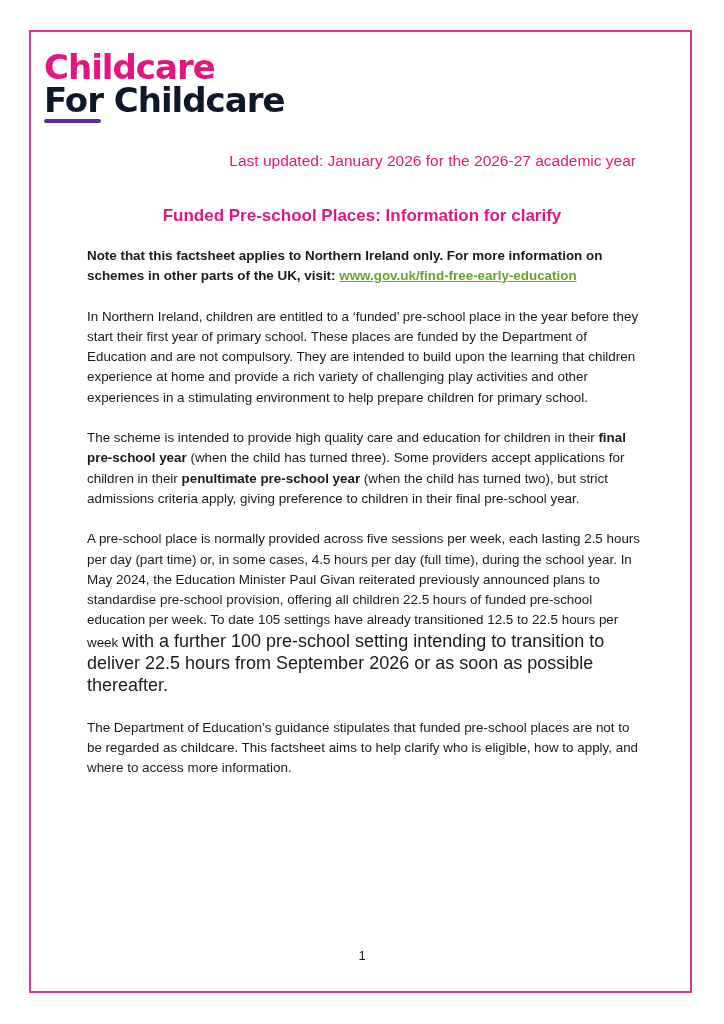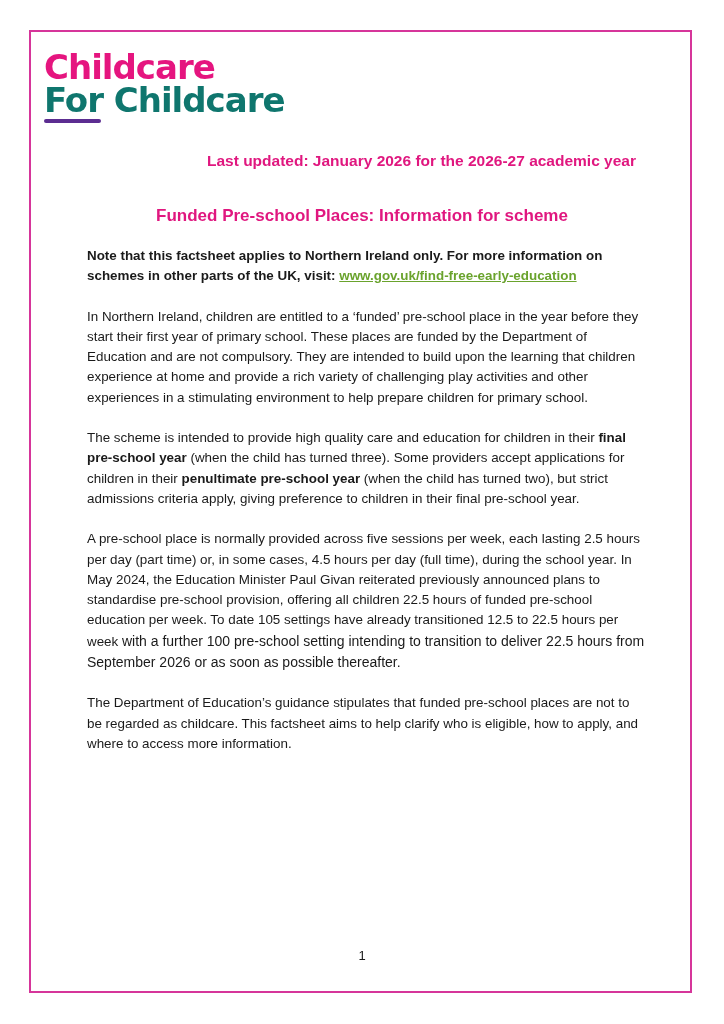--- a/index.html
+++ b/index.html
@@ -4,48 +4,48 @@
 <style>
   html, body { margin: 0; padding: 0; background: #ffffff; }
   body { width: 724px; height: 1024px; position: relative; overflow: hidden;
          font-family: "Liberation Sans", "DejaVu Sans", sans-serif; color: #1a1a1a; }
   .page-border { position: absolute; left: 29px; top: 30px; width: 663px; height: 963px;
                  border: 2px solid #d6359a; box-sizing: border-box; }
   .logo { position: absolute; left: 44px; top: 50px; }
   .logo-line1 { font-family: "DejaVu Sans", sans-serif; font-weight: bold; font-size: 34px; line-height: 34px;
                 color: #e5157f; letter-spacing: -1px; }
   .logo-line2 { font-family: "DejaVu Sans", sans-serif; font-weight: bold; font-size: 34px; line-height: 34px;
-                color: #0f766e; letter-spacing: -1px; margin-top: -1px; }
+                color: #0f172a; letter-spacing: -1px; margin-top: -1px; }
   .logo-bar { width: 57px; height: 4px; background: #5c2d91; border-radius: 2px; margin-top: 2px; }
-  .updated { position: absolute; right: 88px; top: 152px; font-size: 15.5px; font-weight: bold;
+  .updated { position: absolute; right: 88px; top: 152px; font-size: 15.5px; font-weight: normal;
              color: #e0177f; white-space: nowrap; }
   .title { position: absolute; left: 0; width: 724px; top: 206px; text-align: center; font-size: 17px;
            font-weight: bold; color: #e0177f; }
   .content { position: absolute; left: 87px; top: 246px; width: 560px; font-size: 13.4px; line-height: 20.3px; }
   .content p { margin: 0 2px 20px 0; }
   .content .note { font-weight: bold; }
   .content a { color: #6aa32d; text-decoration: underline; }
   .content b { font-weight: bold; }
-  .small { font-size: 14px; }
+  .small { font-size: 18px; }
   .pageno { position: absolute; left: 0; width: 724px; text-align: center; top: 948px; font-size: 13px; }
 </style>
 </head>
 <body>
 
 <div class="page-border"></div>
 
 <div class="logo">
   <div class="logo-line1">Childcare</div>
   <div class="logo-line2">For Childcare</div>
   <div class="logo-bar"></div>
 </div>
 
 <div class="updated">Last updated: January 2026 for the 2026-27 academic year</div>
 
-<div class="title">Funded Pre-school Places: Information for scheme</div>
+<div class="title">Funded Pre-school Places: Information for clarify</div>
 
 <div class="content">
   <p class="note"><span>Note that this factsheet applies to Northern Ireland only. For more information on schemes in other parts of the UK, visit: </span><a href="#">www.gov.uk/find-free-early-education</a></p>
 
   <p>In Northern Ireland, children are entitled to a ‘funded’ pre-school place in the year before they start their first year of primary school. These places are funded by the Department of Education and are not compulsory. They are intended to build upon the learning that children experience at home and provide a rich variety of challenging play activities and other experiences in a stimulating environment to help prepare children for primary school.</p>
 
   <p><span>The scheme is intended to provide high quality care and education for children in their </span><b>final pre-school year</b><span> (when the child has turned three). Some providers accept applications for children in their </span><b>penultimate pre-school year</b><span> (when the child has turned two), but strict admissions criteria apply, giving preference to children in their final pre-school year.</span></p>
 
   <p><span>A pre-school place is normally provided across five sessions per week, each lasting 2.5 hours per day (part time) or, in some cases, 4.5 hours per day (full time), during the school year. In May 2024, the Education Minister Paul Givan reiterated previously announced plans to standardise pre-school provision, offering all children 22.5 hours of funded pre-school education per week. To date 105 settings have already transitioned 12.5 to 22.5 hours per week </span><span class="small">with a further 100 pre-school setting intending to transition to deliver 22.5 hours from September 2026 or as soon as possible thereafter.</span></p>
 

